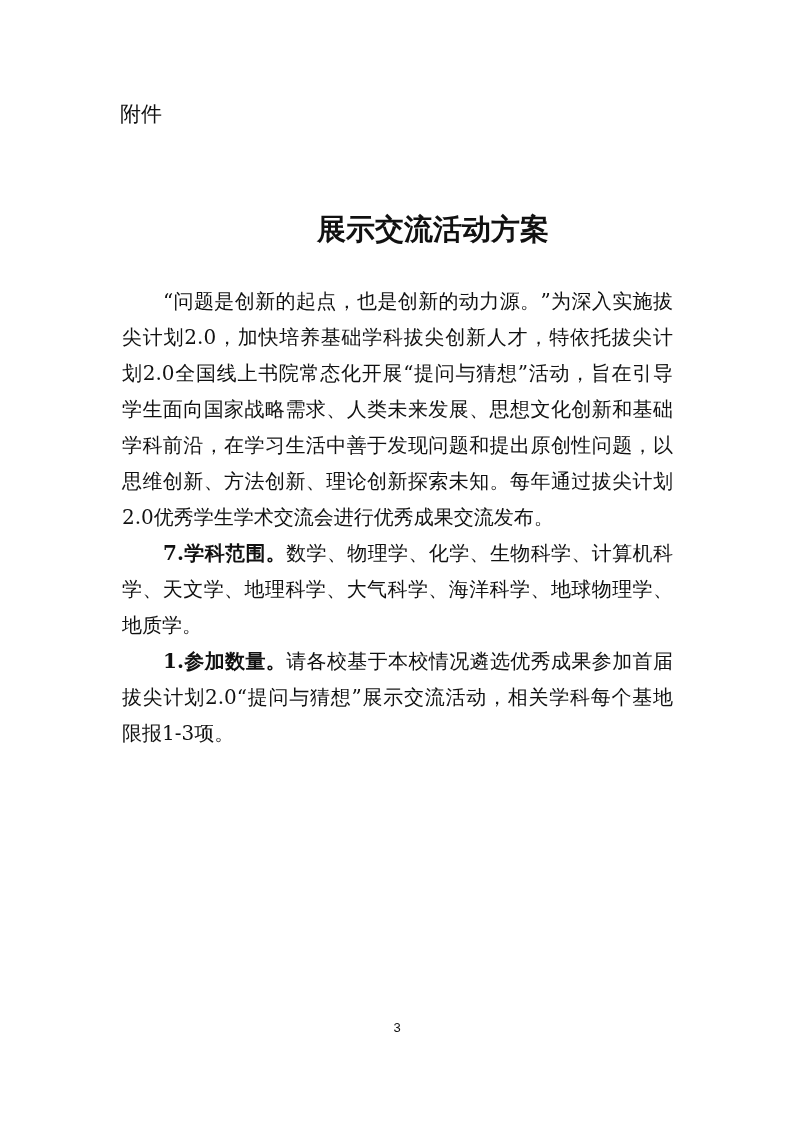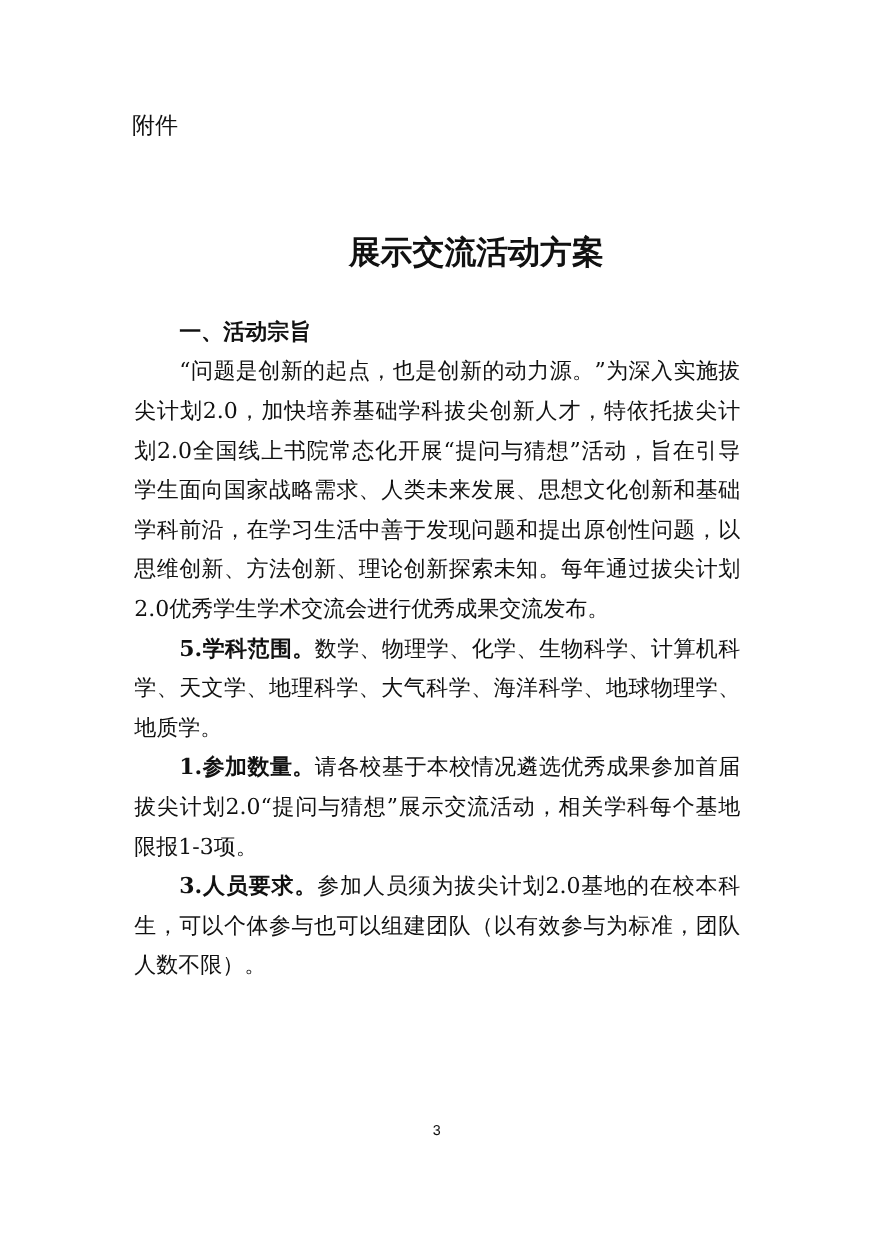--- a/index.html
+++ b/index.html
@@ -18,25 +18,23 @@
   </style>
 </head>
 <body>
 
 <div class="page">
   <div class="attach">附件</div>
 
   <div class="title title2">展示交流活动方案</div>
 
   <div class="content">
-    <p class="h">一、活动宗旨</p>
     <p class="indent"><span>“问题是创新的起点，也是创新的动力源。”为深入实施拔尖计划2.0，加快培养基础学科拔尖创新人才，特依托拔尖计划2.0全国线上书院常态化开展“提问与猜想”活动，旨在引导学生面向国家战略需求、人类未来发展、思想文化创新和基础学科前沿，在学习生活中善于发现问题和提出原创性问题，以思维创新、方法创新、理论创新探索未知。每年通过拔尖计划2.0优秀学生学术交流会进行优秀成果交流发布。</span></p>
 
 
-    <p class="indent"><span class="b">5.学科范围。</span><span>数学、物理学、化学、生物科学、计算机科学、天文学、地理科学、大气科学、海洋科学、地球物理学、地质学。</span></p>
+    <p class="indent"><span class="b">7.学科范围。</span><span>数学、物理学、化学、生物科学、计算机科学、天文学、地理科学、大气科学、海洋科学、地球物理学、地质学。</span></p>
 
     <p class="indent"><span class="b">1.参加数量。</span><span>请各校基于本校情况遴选优秀成果参加首届拔尖计划2.0“提问与猜想”展示交流活动，相关学科每个基地限报1-3项。</span></p>
 
-    <p class="indent"><span class="b">3.人员要求。</span><span>参加人员须为拔尖计划2.0基地的在校本科生，可以个体参与也可以组建团队（以有效参与为标准，团队人数不限）。</span></p>
   </div>
 
   <div class="pgnum">3</div>
 </div>
 
 </body></html>

